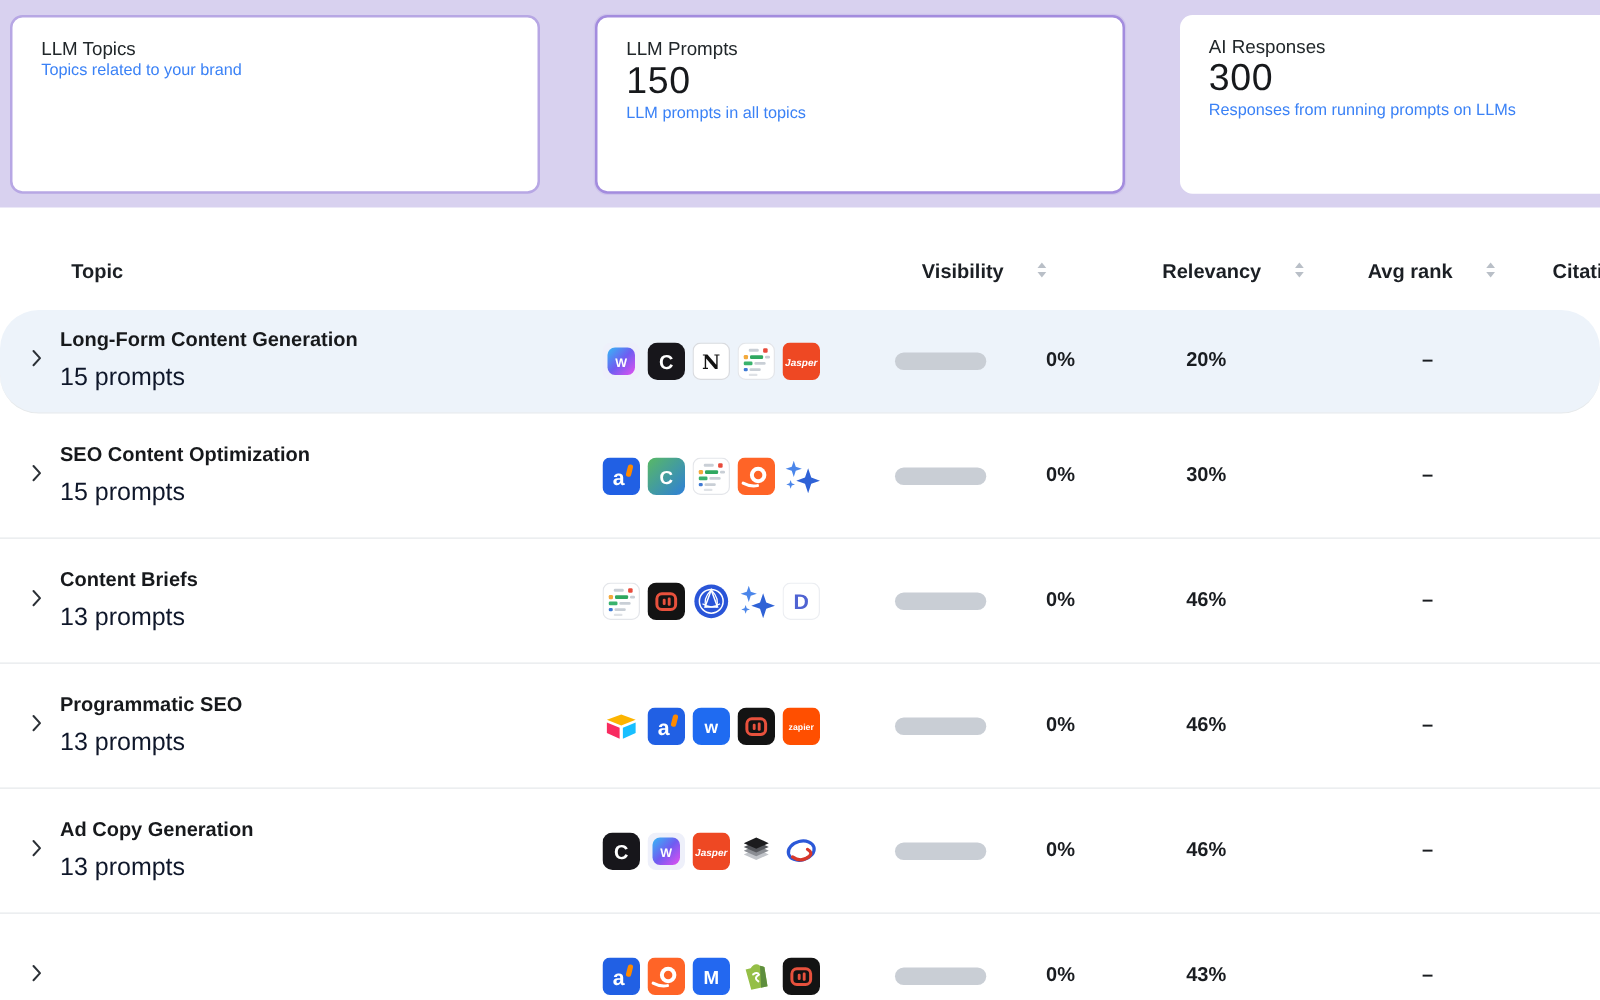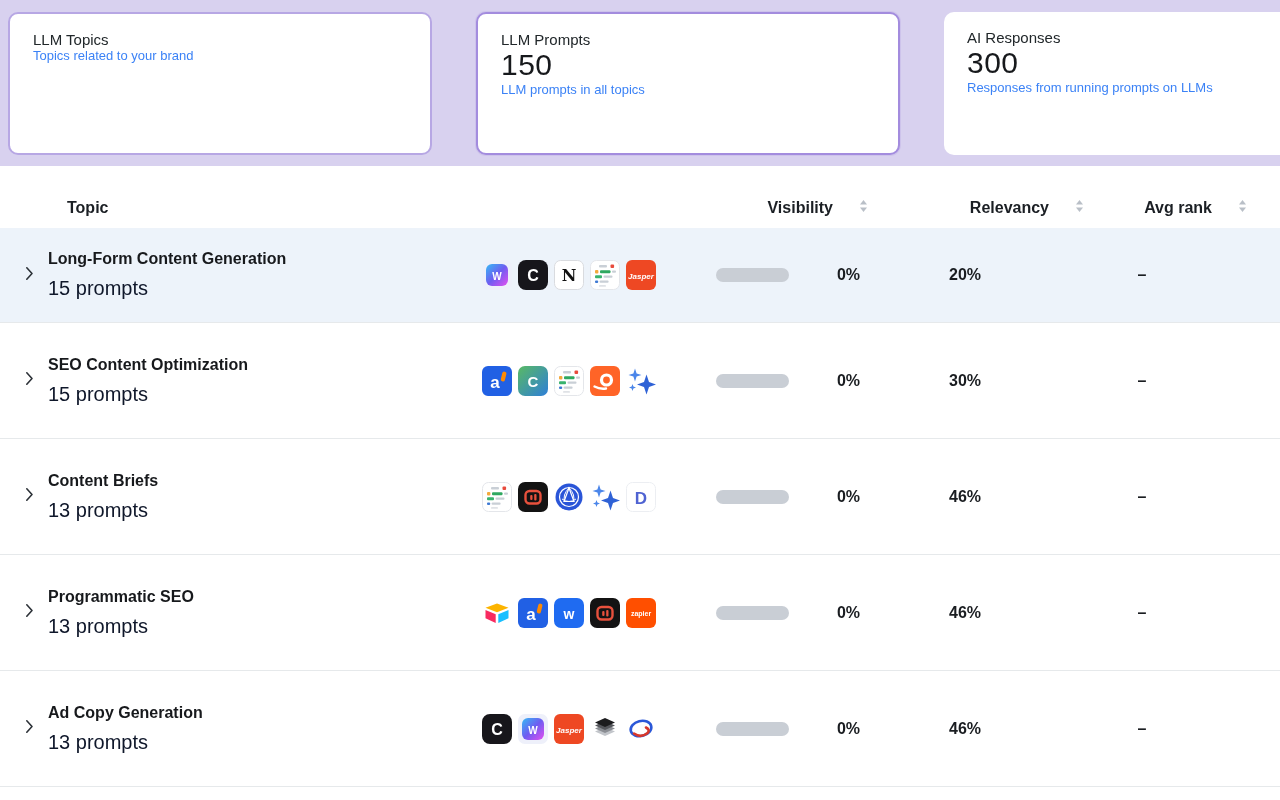--- a/index.html
+++ b/index.html
@@ -14,32 +14,32 @@
     display:flex; flex-direction:column; justify-content:flex-start; }
   .stat-card.selected { border-color:#a38cde; box-shadow:0 0 0 1px #a38cde33; }
   .stat-card.plain { border:none; }
   .stat-label { font-size:15px; color:#21272a; }
   .stat-value { font-size:30px; font-weight:500; color:#17191c; letter-spacing:.5px; }
   .stat-desc { font-size:13px; color:#3b82f6; }
 
   
   .grid { display:grid;
     grid-template-columns:48px 422px 230px 180px 170px 160px minmax(0,1fr); }
-  .thead { height:62px; align-items:center; padding-top:22px;gap:10px; }
+  .thead { height:82px; align-items:center; padding-top:22px; }
   .th { font-size:16px; font-weight:700; color:#1b1f24; display:flex;
     align-items:center; white-space:nowrap; }
   .th .gap { width:26px; }
   .th-topic { padding-left:9px; }
   .th-vis { justify-content:flex-end; padding-right:42px; }
   .th-rel { justify-content:flex-end; padding-right:6px; }
   .th-rank { justify-content:flex-end; padding-right:13px; }
   .th-cit { padding-left:32px; overflow:hidden; }
 
-  .trow { height:116px; border-bottom:1px solid #e6e9eb; align-items:center; }
-  .trow.highlight { height:95px; background:#edf3fa; }
+  .trow { height:100px; border-bottom:1px solid #e6e9eb; align-items:center; }
+  .trow.highlight { height:83px; background:#edf3fa;border-radius:31px; }
   .chevron-cell { display:flex; justify-content:center; padding-left:10px; }
   .topic-title { font-size:16px; font-weight:700; color:#17191c; }
   .topic-sub { font-size:20px; color:#0f172a; margin-top:9px; min-height:16px; }
   .icons-cell { display:flex; gap:6px; padding-left:12px; }
   .tool-icon { width:30px; height:30px; flex:0 0 30px; display:inline-block; }
   .tool-icon svg { display:block; }
   .vis-cell { display:flex; align-items:center; justify-content:space-between;
     padding:0 20px 0 16px; }
   .pill { width:73px; height:14px; border-radius:7px; background:#c9ced5; }
   .val { font-size:16px; font-weight:700; color:#1a1d21; }

